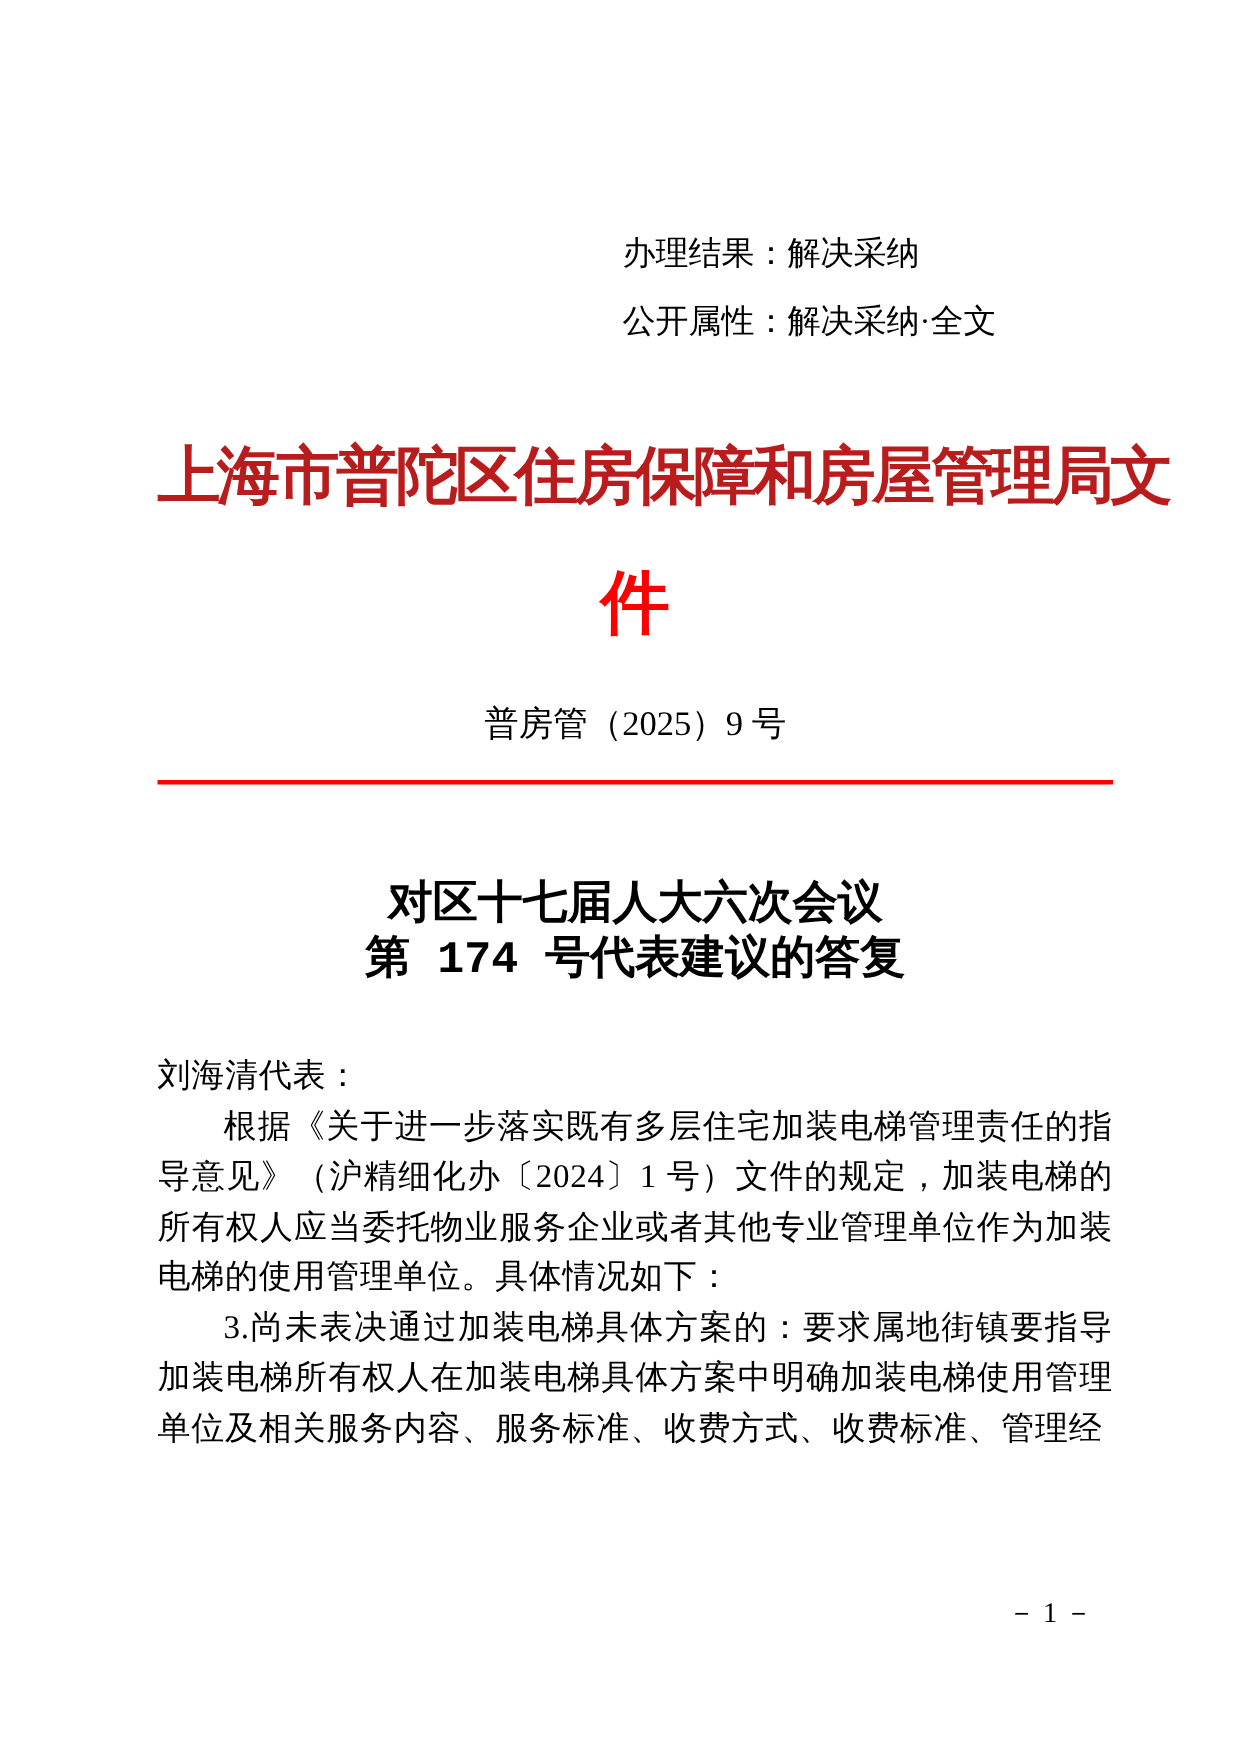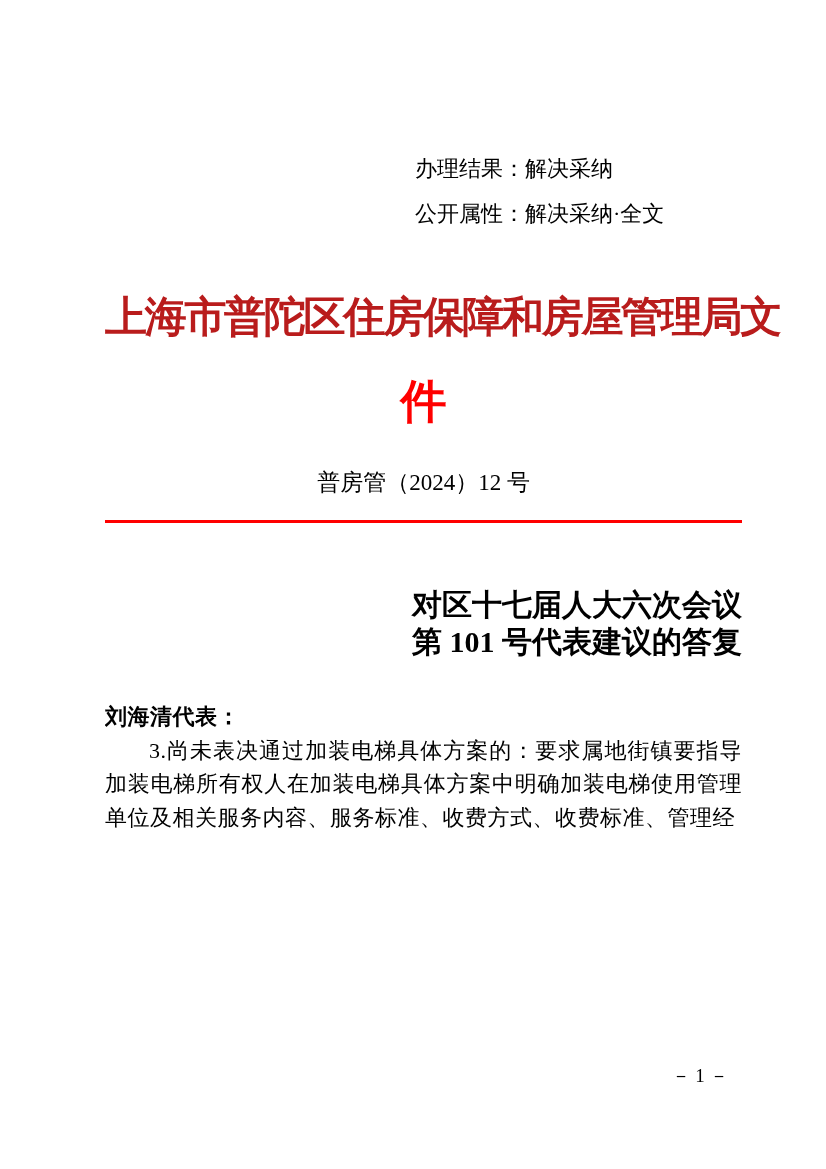--- a/index.html
+++ b/index.html
@@ -73,22 +73,22 @@
     width: 637px;
     height: 3px;
     background: #FF0000;
   }
   
   .doc-title {
     position: absolute;
     left: 105px;
     top: 586px;
     width: 637px;
-    text-align: right;
-    font-family: Liberation Serif, serif;
+    text-align: center;
+    font-family: Liberation Mono, monospace;
     font-weight: bold;
     font-size: 30px;
     line-height: 37px;
   }
   
   .body-text {
     position: absolute;
     left: 105px;
     top: 700px;
     width: 637px;
@@ -100,21 +100,20 @@
     text-align: justify;
     font-family: "Liberation Serif", "DejaVu Serif", serif;
   }
   .body-text p {
     margin: 0;
     padding: 0;
     text-indent: 2em;
   }
   .body-text p.no-indent {
     text-indent: 0;
-    font-weight: bold;
   }
   
   .page-number {
     position: absolute;
     left: 640px;
     top: 1064px;
     width: 120px;
     text-align: center;
     font-size: 19px;
     line-height: 24px;
@@ -128,29 +127,30 @@
 
   <div class="header-meta">
     <div>办理结果：解决采纳</div>
     <div>公开属性：解决采纳·全文</div>
   </div>
 
   <div class="masthead-line1">上海市普陀区住房保障和房屋管理局文</div>
 
   <div class="masthead-line2">件</div>
 
-  <div class="doc-number">普房管（2024）12 号</div>
+  <div class="doc-number">普房管（2025）9 号</div>
 
   <div class="red-rule"></div>
 
   <div class="doc-title">
     <div>对区十七届人大六次会议</div>
-    <div>第 101 号代表建议的答复</div>
+    <div>第 174 号代表建议的答复</div>
   </div>
 
   <div class="body-text">
     <p class="no-indent">刘海清代表：</p>
+    <p>根据《关于进一步落实既有多层住宅加装电梯管理责任的指导意见》（沪精细化办〔2024〕1 号）文件的规定，加装电梯的所有权人应当委托物业服务企业或者其他专业管理单位作为加装电梯的使用管理单位。具体情况如下：</p>
     <p>3.尚未表决通过加装电梯具体方案的：要求属地街镇要指导加装电梯所有权人在加装电梯具体方案中明确加装电梯使用管理单位及相关服务内容、服务标准、收费方式、收费标准、管理经</p>
   </div>
 
   <div class="page-number">－ 1 －</div>
 
 </div>
 
 </body></html>

